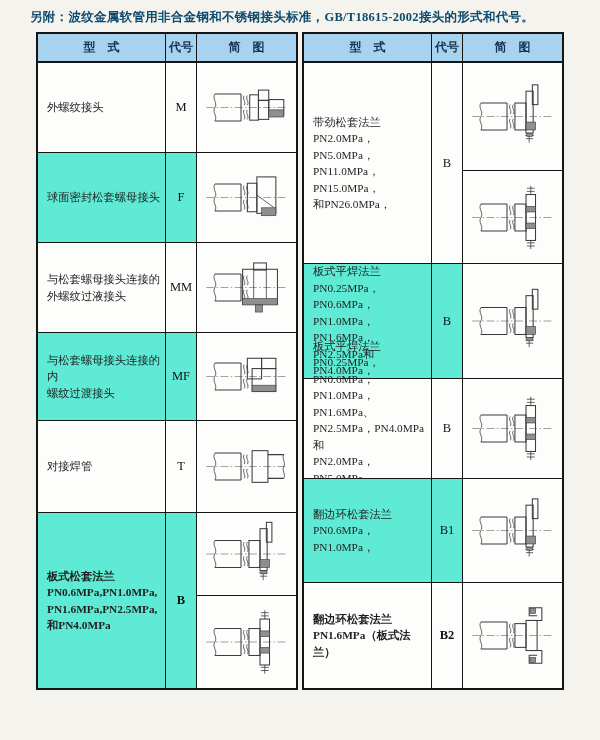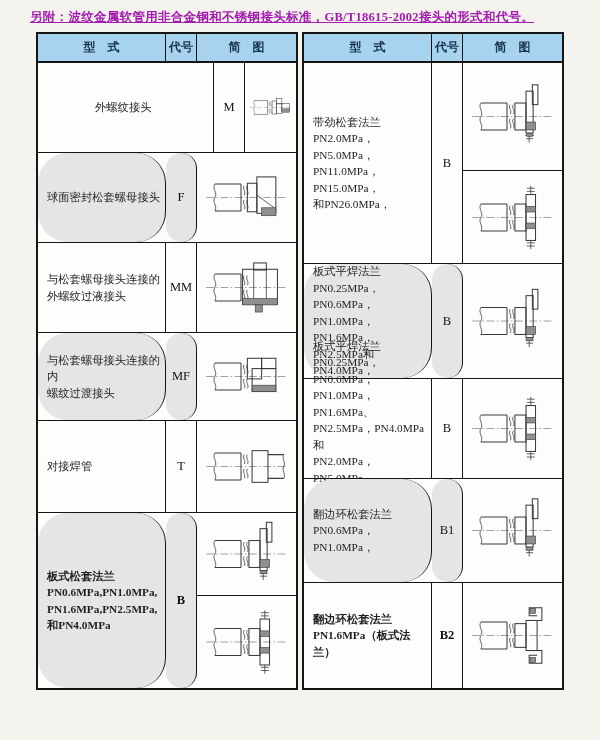--- a/index.html
+++ b/index.html
@@ -1,31 +1,31 @@
 <!DOCTYPE html>
 <html><head>
 <meta charset="utf-8">
 <style>
   html,body{margin:0;padding:0;}
   body{width:600px;height:740px;overflow:hidden;background:#f4f3ee;
        font-family:"Liberation Serif","DejaVu Serif",serif;}
   .page{position:relative;width:600px;height:740px;}
   .title{position:absolute;left:30px;top:9px;width:556px;font-size:12.5px;
-         font-weight:700;color:#a21caf;letter-spacing:0.3px;text-decoration:underline;}
+         font-weight:700;color:#0c4a6e;letter-spacing:0.3px;}
   .tables{position:absolute;left:36px;top:32px;display:flex;gap:4px;}
   .half{width:262px;border:2px solid #151515;background:#fdfdfc;box-sizing:border-box;}
   .hdr{display:flex;height:27px;background:#a7d3ee;border-bottom:2px solid #151515;}
   .h{display:flex;align-items:center;justify-content:center;font-size:12px;
      font-weight:700;color:#15324d;box-sizing:border-box;}
   .h.type{width:128px;border-right:1.5px solid #151515;}
   .h.code{width:31px;border-right:1.5px solid #151515;}
   .h.diag{flex:1;}
   .row{display:flex;border-bottom:1.5px solid #151515;box-sizing:border-box;background:#fdfdfc;}
   .row:last-child{border-bottom:none;font-weight:bold;}
-  .row.hl .type-cell,.row.hl .code-cell{background:#e5e5e5;border-radius:30px;}
+  .row.hl .type-cell,.row.hl .code-cell{background:#5eead4;}
   .type-cell{width:128px;box-sizing:border-box;border-right:1.5px solid #151515;
              display:flex;flex-direction:column;justify-content:center;
              padding:4px 4px 4px 9px;font-size:11.3px;line-height:16.5px;color:#1f1f1f;}
   .code-cell{width:31px;box-sizing:border-box;border-right:1.5px solid #151515;
              display:flex;align-items:center;justify-content:center;
              font-size:12.5px;color:#111;}
   .diag-cell{flex:1;display:flex;flex-direction:column;background:#fdfdfc;}
   .diag-sub{display:flex;align-items:center;justify-content:center;
             border-bottom:1.5px solid #151515;box-sizing:border-box;overflow:hidden;}
   .diag-sub:last-child{border-bottom:none;}
@@ -42,21 +42,21 @@
   <div class="title">另附：波纹金属软管用非合金钢和不锈钢接头标准，GB/T18615-2002接头的形式和代号。</div>
   <div class="tables">
 
     <section class="half" id="left-table">
       <div class="hdr">
         <div class="h type">型　式</div>
         <div class="h code">代号</div>
         <div class="h diag">简　图</div>
       </div>
       <div class="rows" id="left-rows">
-          <div class="row" style="height: 90px; padding-left: 48px;">
+          <div class="row" style="height: 90px;">
             <div class="type-cell">
               <div>外螺纹接头</div>
             </div>
             <div class="code-cell">M</div>
             <div class="diag-cell">
               <div class="diag-sub" style="flex: 1 1 0%;">
                 <svg viewBox="0 0 110 86" preserveAspectRatio="xMidYMid meet" style="width:88%;height:calc(100% - 6px);">
                   <path class="cl" d="M4 43 H106"></path>
                   <path class="ln" d="M15 26 H48 M15 60 H48 M48 26 V60"></path>
                   <path class="th" d="M15 26 C11 32 19 37 15 43 C11 49 19 54 15 60"></path>

